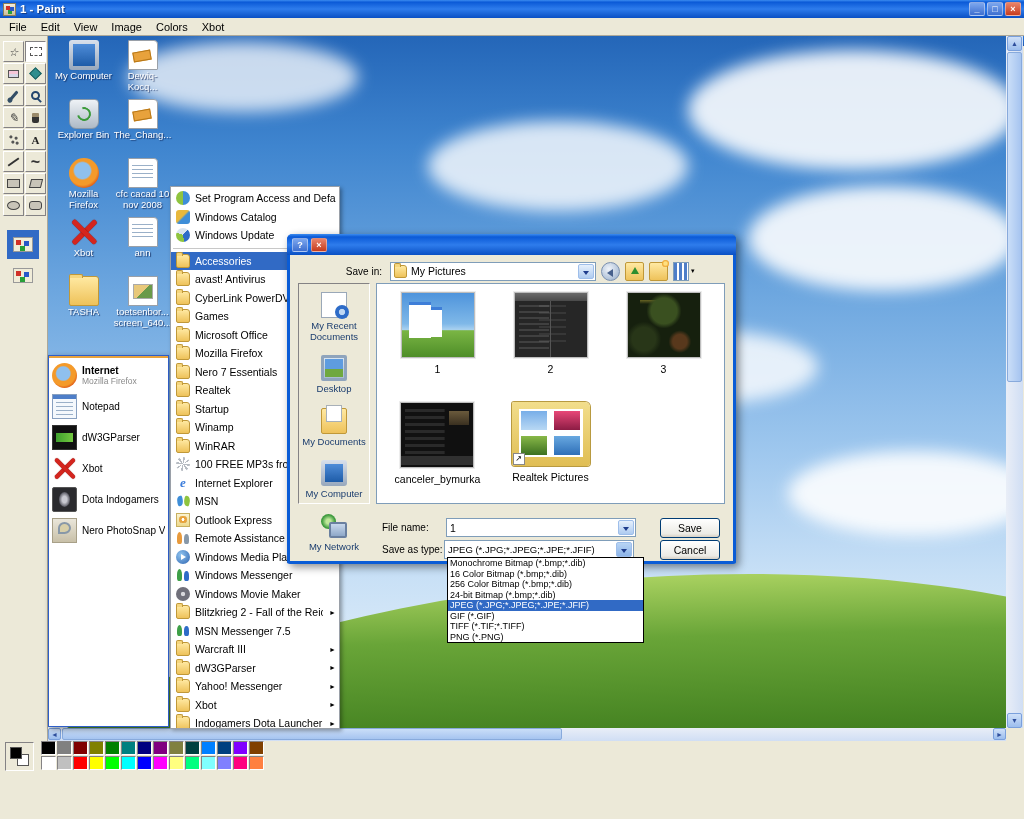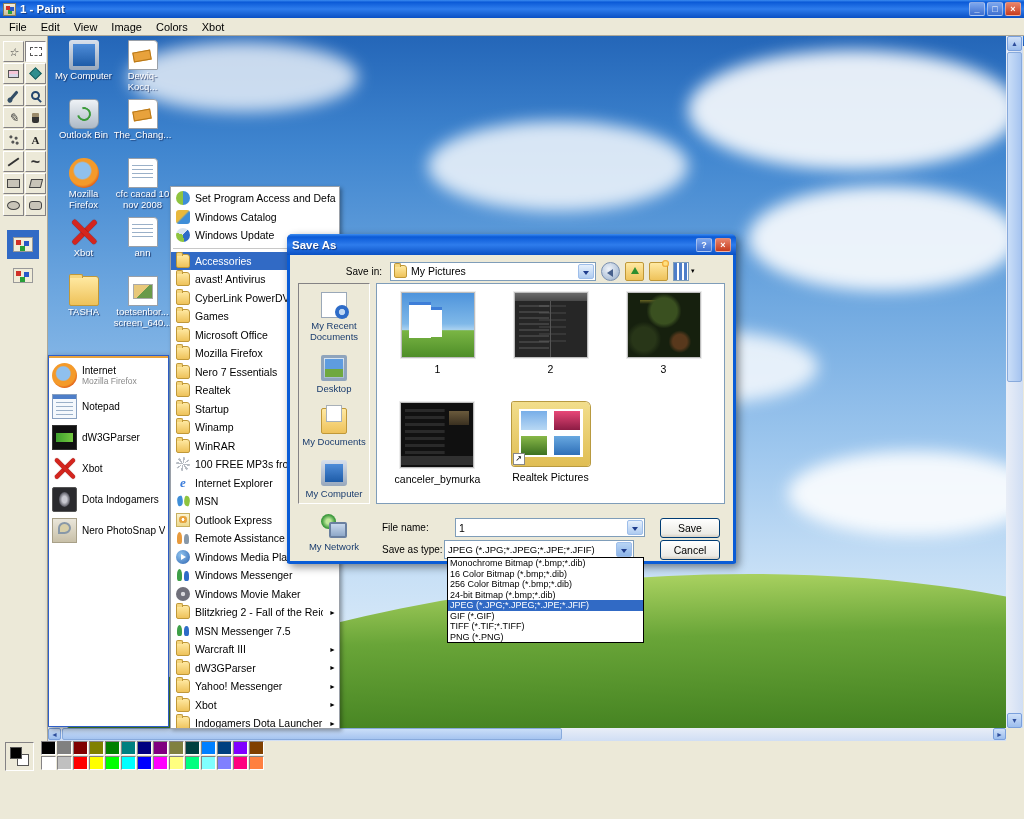--- a/index.html
+++ b/index.html
@@ -117,21 +117,21 @@
 
 
 #startmenu { left:48px; top:355px; width:121px; height:372px; z-index:10; border:1px solid #2E5EC8; box-shadow:2px 2px 6px rgba(0,0,0,.4); background:#FFF; }
 .sm-header { height:47px; background:linear-gradient(180deg,#2468D8 0%,#3E86EE 55%,#1E58C8 100%); display:flex; align-items:center; padding:0 5px; gap:7px; }
 .sm-user { color:#FFF; font-weight:bold; font-size:13px; text-shadow:1px 1px 2px #10367E; }
 .sm-body { height:323px; background:#FFF; border-top:2px solid #E8A23C; padding-top:2px; overflow:hidden; }
 .sm-item { display:flex; align-items:center; gap:5px; padding:3px 3px; }
 .sm-item .ic { width:25px; height:25px; }
 .sm-item .lines { display:flex; flex-direction:column; min-width:0; }
 .sm-item .main { font-size:10px; color:#000; white-space:nowrap; overflow:hidden; }
-.sm-item.bold .main { font-weight:normal; }
+.sm-item.bold .main { font-weight:bold; }
 .sm-item .sub { font-size:8.5px; color:#8A8A8A; white-space:nowrap; overflow:hidden; }
 .sm-item.sep-after { border-bottom:1px solid #D8E0EC; }
 
 
 #programs { left:170px; top:186px; width:170px; height:543px; z-index:11; background:#FFF; border:1px solid #9AA0A8; box-shadow:2px 2px 4px rgba(0,0,0,.35); padding:2px 0; overflow:hidden; }
 .pm-item { display:flex; align-items:center; gap:5px; height:18.5px; padding:0 3px 0 5px; font-size:10.5px; color:#000; }
 .pm-item .ic { width:14px; height:14px; }
 .pm-item .lbl { flex:1; white-space:nowrap; overflow:hidden; }
 .pm-item .arr { width:8px; font-size:7px; text-align:right; }
 .pm-item.selected { background:#316AC5; color:#FFF; }
@@ -362,21 +362,21 @@
       <span class="dlabel">My Computer</span>
     </div>
 
     <div class="dicon">
       <span class="ic document-icon"></span>
       <span class="dlabel">Dewiq-Kocq...</span>
     </div>
 
     <div class="dicon">
       <span class="ic recycle-bin-icon"></span>
-      <span class="dlabel">Outlook Bin</span>
+      <span class="dlabel">Explorer Bin</span>
     </div>
 
     <div class="dicon">
       <span class="ic document-icon"></span>
       <span class="dlabel">The_Chang...</span>
     </div>
 
     <div class="dicon">
       <span class="ic firefox-icon"></span>
       <span class="dlabel">Mozilla Firefox</span>
@@ -638,21 +638,20 @@
       <div class="pm-item">
         <span class="ic folder-icon"></span>
         <span class="lbl">Indogamers Dota Launcher</span>
         <span class="arr">►</span>
       </div>
     </div>
 </div>
 
 <div id="save-dialog" class="abs">
   <div class="dlg-title">
-    <span class="t">Save As</span>
     <span class="wb">?</span>
     <span class="wb close">×</span>
   </div>
 
   <div class="dlg-row" style="left:50px;top:27px;width:390px;height:20px">
     <span class="dlg-label" style="width:42px;text-align:right">Save in:</span>
     <span class="combo" style="margin-left:8px;width:206px">
       <span class="ic folder-icon"></span>
       <span class="val">My Pictures</span>
       <span class="combo-arrow"></span>
@@ -716,21 +715,21 @@
         </div>
 
         <div class="fitem">
           <span class="thumb thumb-folder"></span>
           <span class="flabel">Realtek Pictures</span>
         </div>
       </div>
   </div>
 
   <div class="dlg-row" style="left:92px;top:284px">
-    <span class="dlg-label" style="width:73px">File name:</span>
+    <span class="dlg-label" style="width:64px">File name:</span>
     <span class="combo" style="width:190px">
       <span class="val">1</span>
       <span class="combo-arrow"></span>
     </span>
   </div>
   <div class="dlg-row" style="left:92px;top:306px">
     <span class="dlg-label" style="width:62px">Save as type:</span>
     <span class="combo" style="width:190px">
       <span class="val" style="font-size:9.5px">JPEG (*.JPG;*.JPEG;*.JPE;*.JFIF)</span>
       <span class="combo-arrow open"></span>

